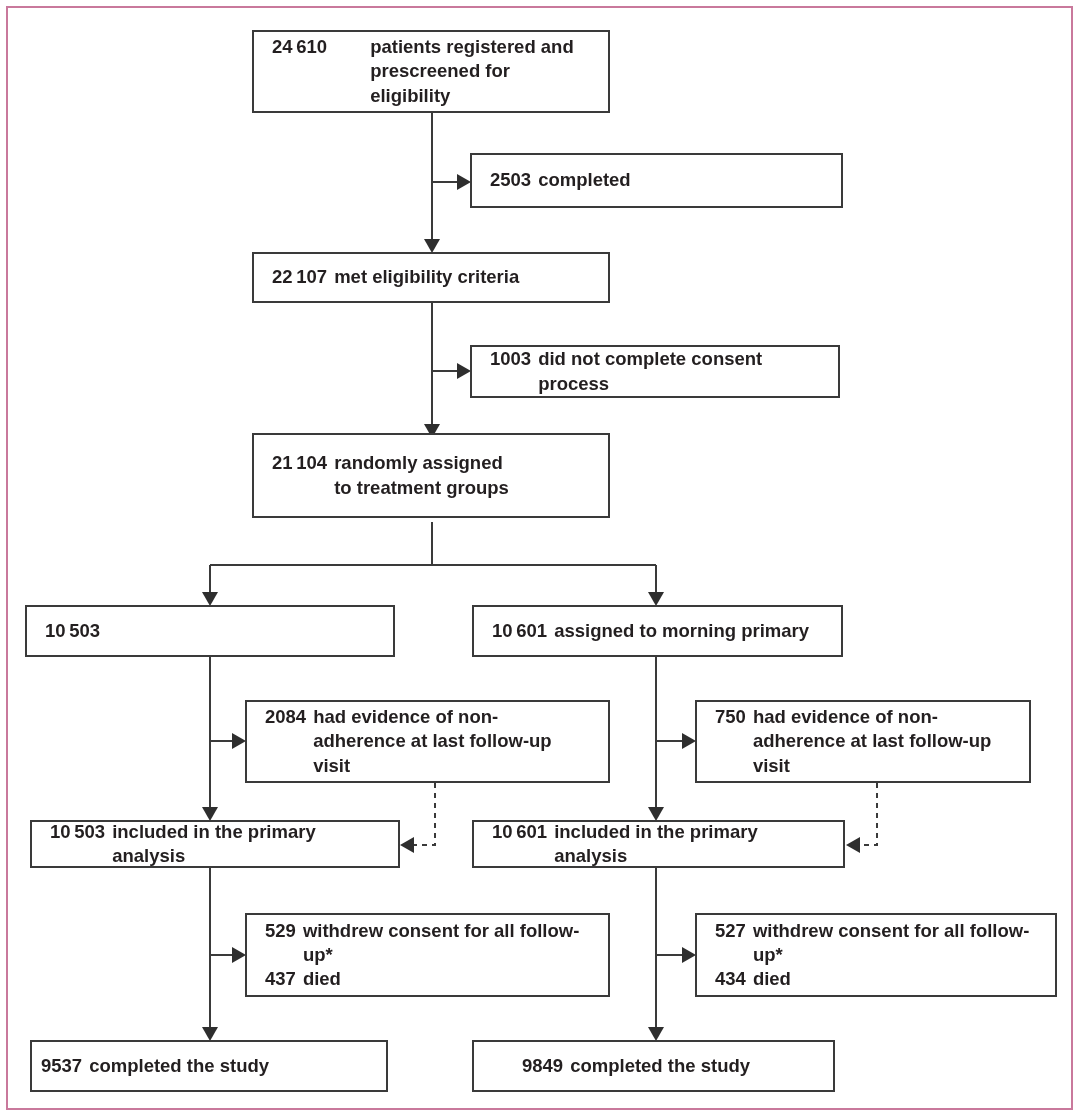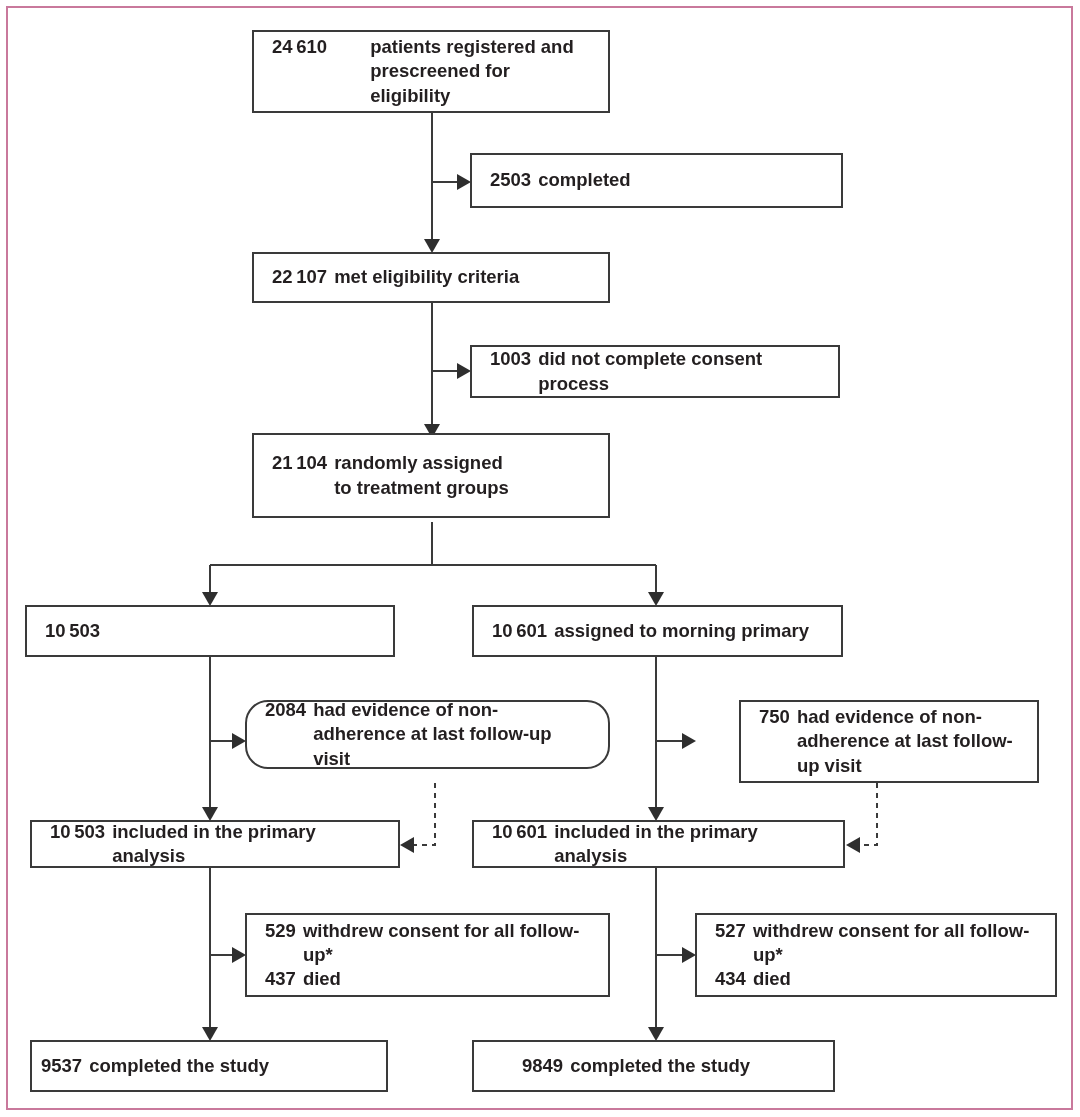--- a/index.html
+++ b/index.html
@@ -129,21 +129,21 @@
       <span class="rest w185">randomly assigned to treatment groups</span>
     </div>
   </div>
 
   <div class="box" style="left:25px;top:605px;width:370px;height:52px;">
     <div class="label">
       <span class="num">10 503</span>
     </div>
   </div>
 
-  <div class="box" style="left:245px;top:700px;width:365px;height:69px;border-radius:23px;">
+  <div class="box" style="left:245px;top:700px;width:365px;height:83px;">
     <div class="label">
       <span class="num">2084</span>
       <span class="rest w252">had evidence of non-adherence at last follow-up visit</span>
     </div>
   </div>
 
   <div class="box" style="left:30px;top:820px;width:370px;height:48px;">
     <div class="label">
       <span class="num">10 503</span>
       <span class="rest">included in the primary analysis</span>
@@ -168,21 +168,21 @@
     </div>
   </div>
 
   <div class="box" style="left:472px;top:605px;width:371px;height:52px;">
     <div class="label">
       <span class="num">10 601</span>
       <span class="rest">assigned to morning primary</span>
     </div>
   </div>
 
-  <div class="box" style="left:695px;top:700px;width:300px;height:83px;margin-left:44px;">
+  <div class="box" style="left:695px;top:700px;width:336px;height:83px;">
     <div class="label">
       <span class="num">750</span>
       <span class="rest w252">had evidence of non-adherence at last follow-up visit</span>
     </div>
   </div>
 
   <div class="box" style="left:472px;top:820px;width:373px;height:48px;">
     <div class="label">
       <span class="num">10 601</span>
       <span class="rest">included in the primary analysis</span>

